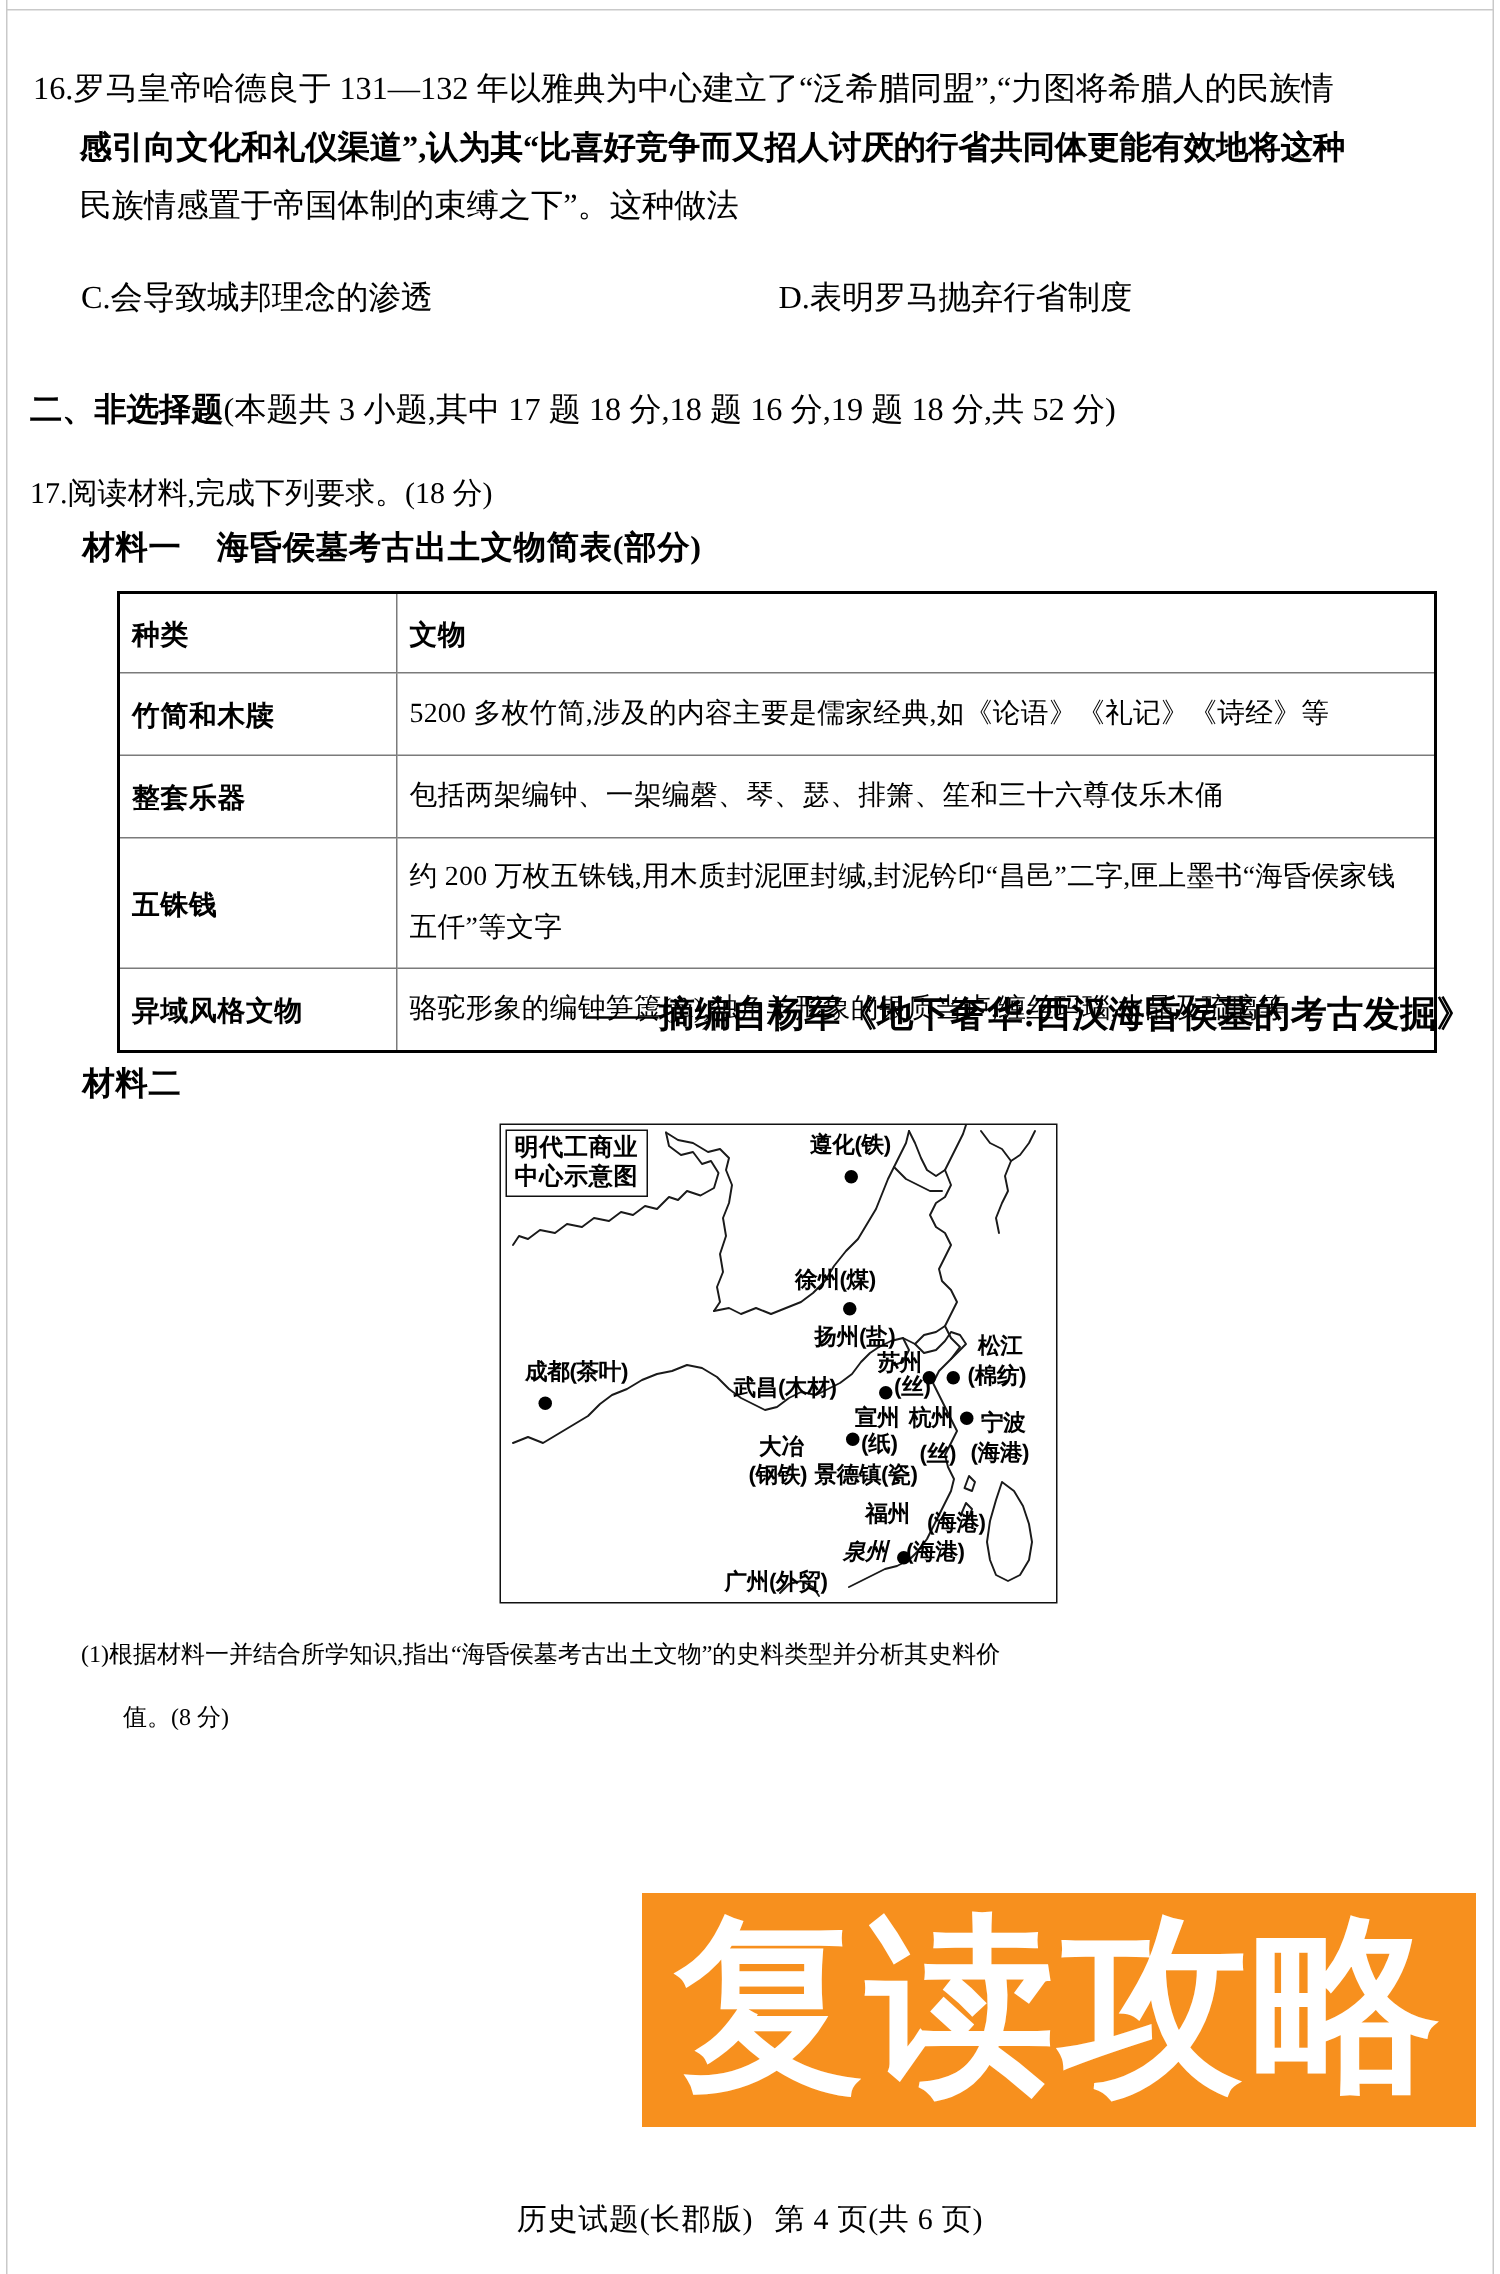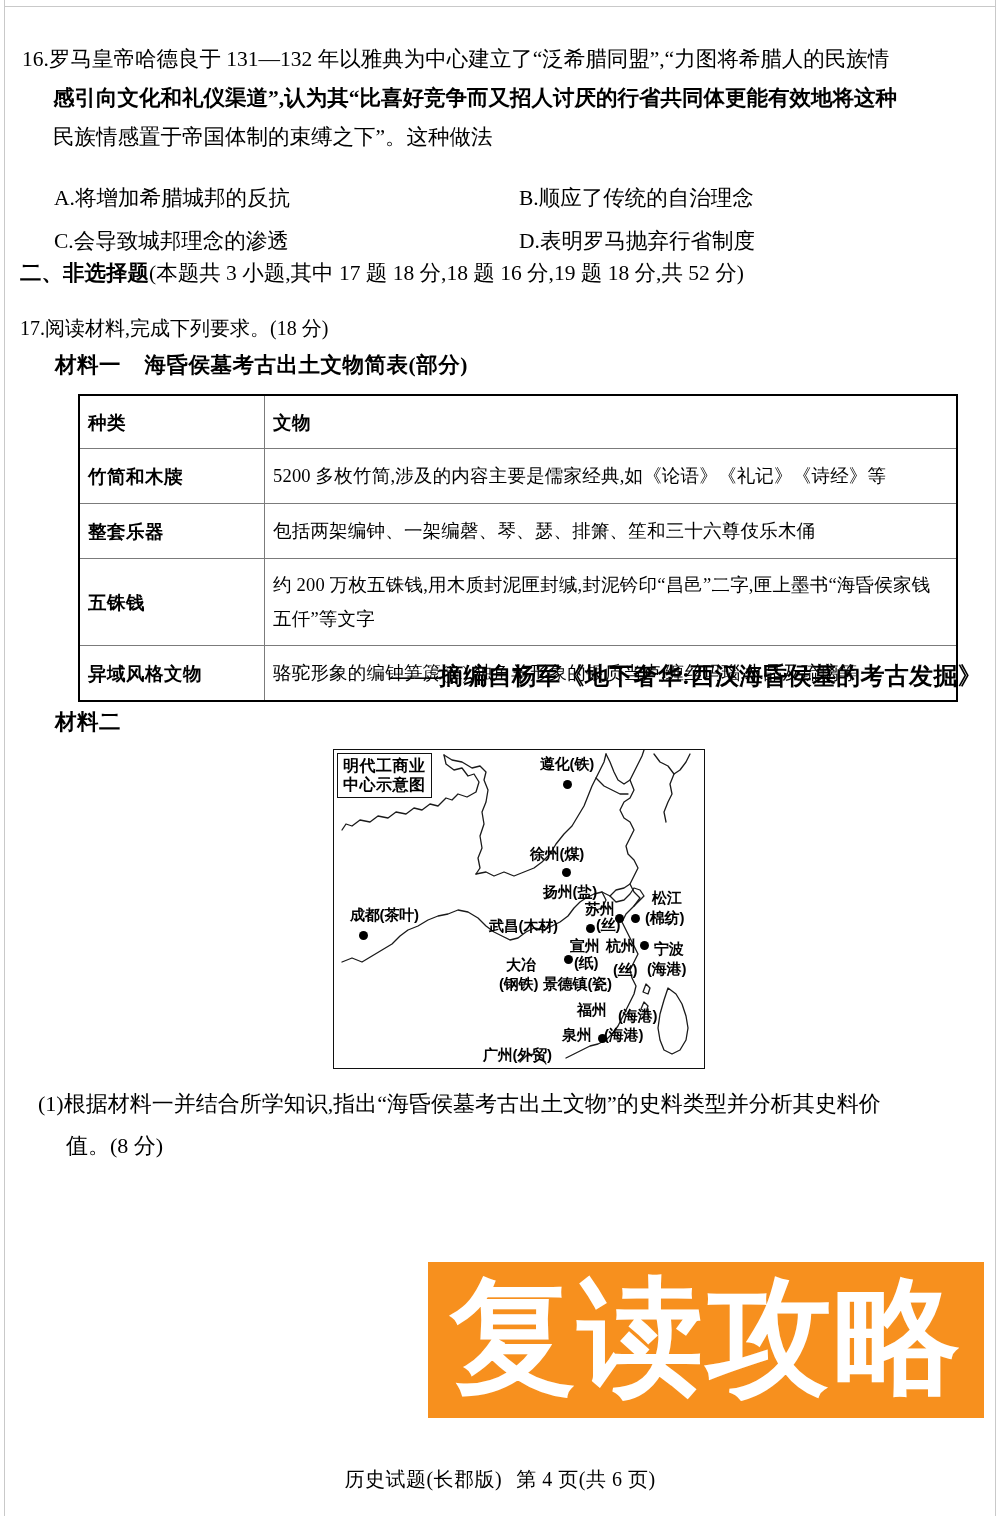--- a/index.html
+++ b/index.html
@@ -187,24 +187,24 @@
     position: absolute;
     width: 9px;
     height: 9px;
     background: #000;
     border-radius: 50%;
   }
 
   
   .subq {
     position: absolute;
-    left: 38px;
+    left: 54px;
     top: 1083px;
     width: 930px;
-    font-size: 22px;
+    font-size: 16px;
     line-height: 42px;
     text-align: justify;
     text-justify: inter-ideograph;
   }
   .subq .hang {
     display: block;
     padding-left: 28px;
     text-indent: -28px;
   }
 
@@ -253,24 +253,20 @@
   <div class="edge-right"></div>
   <div class="edge-top"></div>
 
   <div class="stem">
     <span class="hang"><span>16.</span><span>罗马皇帝哈德良于 131—132 年以雅典为中心建立了“泛希腊同盟”,“力图将希腊人的民族情</span></span>
     <span class="hang" style="padding-left:31px;text-indent:0;font-weight:bold;"><span>感引向文化和礼仪渠道”,认为其“比喜好竞争而又招人讨厌的行省共同体更能有效地将这种</span></span>
     <span class="hang" style="padding-left:31px;text-indent:0;"><span>民族情感置于帝国体制的束缚之下”。这种做法</span></span>
   </div>
 
   <div class="options">
-    <div class="opt-row">
-      <div class="opt"><span>A.</span><span>将增加希腊城邦的反抗</span></div>
-      <div class="opt"><span>B.</span><span>顺应了传统的自治理念</span></div>
-    </div>
     <div class="opt-row">
       <div class="opt"><span>C.</span><span>会导致城邦理念的渗透</span></div>
       <div class="opt"><span>D.</span><span>表明罗马抛弃行省制度</span></div>
     </div>
   </div>
 
   <div class="section-head">
     <b>二、非选择题</b><span>(本题共 3 小题,其中 17 题 18 分,18 题 16 分,19 题 18 分,共 52 分)</span>
   </div>
 
@@ -400,21 +396,21 @@
     <div class="mlabel" style="left:313px;top:211px;">(海港)</div>
 
     <div class="mlabel" style="left:172px;top:207px;">大冶</div>
     <div class="mlabel" style="left:165px;top:226px;">(钢铁)</div>
 
     <div class="mlabel" style="left:209px;top:226px;">景德镇(瓷)</div>
 
     <div class="mlabel" style="left:243px;top:252px;">福州</div>
     <div class="mlabel" style="left:284px;top:258px;">(海港)</div>
 
-    <div class="mlabel" style="left:228px;top:277px;">泉州</div>
+    <div class="mlabel" style="left:228px;top:277px;font-style:italic;">泉州</div>
     <div class="mlabel" style="left:270px;top:277px;">(海港)</div>
     <div class="mdot" style="left:264px;top:284px;"></div>
 
     <div class="mlabel" style="left:149px;top:297px;">广州(外贸)</div>
   </div>
 
   <div class="subq">
     <span class="hang">(1)根据材料一并结合所学知识,指出“海昏侯墓考古出土文物”的史料类型并分析其史料价</span>
     <span class="hang" style="padding-left:28px;text-indent:0;">值。(8 分)</span>
   </div>

